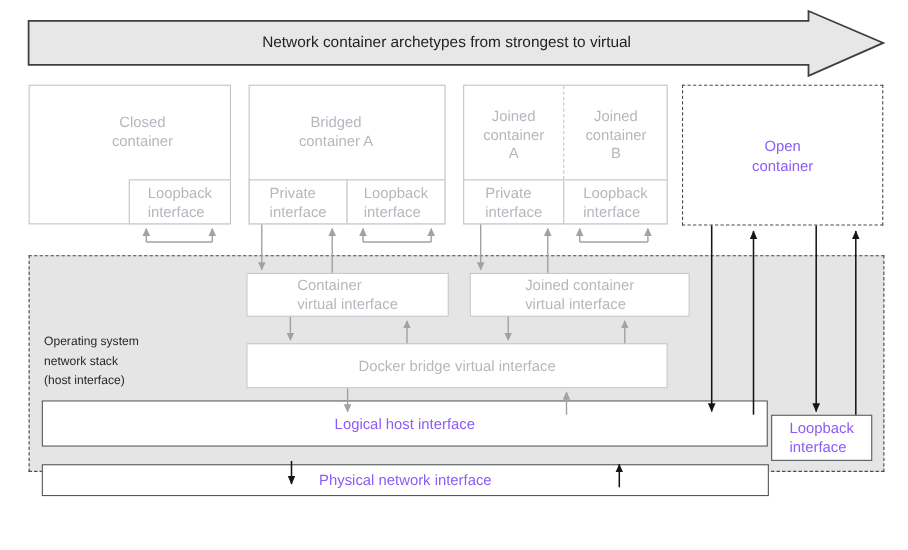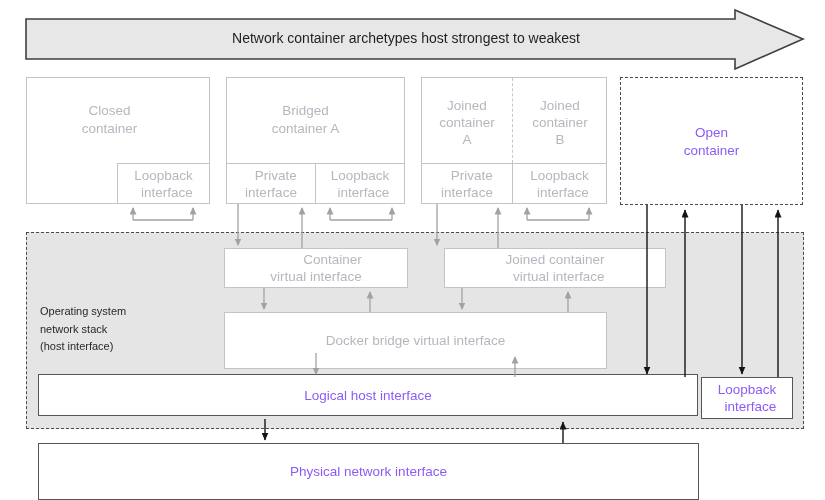--- a/index.html
+++ b/index.html
@@ -1,50 +1,50 @@
 <!DOCTYPE html>
 <html><head>
 <meta charset="utf-8">
 <style>
   html,body{margin:0;padding:0;background:#fff;}
   .stage{
     position:relative;width:825px;height:500px;background:#fff;overflow:hidden;
     font-family:"Liberation Sans", sans-serif;
   }
   .box{position:absolute;box-sizing:border-box;background:#fff;border:1.5px solid #c2c4c6;}
-  .flexc{display:flex;align-items:center;justify-content:center;text-align:right;}
+  .flexc{display:flex;align-items:center;justify-content:center;text-align:left;}
   .gray-t{color:#b4b8be;}
   .dark-t{color:#8b5cf6;}
   .darkb{border:1.6px solid #53565a;}
   .dashedb{border:1.7px dashed #4a4a4a;}
   .os-region{position:absolute;box-sizing:border-box;background:#e5e5e5;border:1.6px dashed #4a4a4a;z-index:1;}
   .z2{z-index:2;}
   .lbl{position:absolute;text-align:center;white-space:pre-line;line-height:17.5px;font-size:13.5px;z-index:2;}
   .pre{white-space:pre-line;font-size:13.5px;line-height:17px;}
   .banner-text{position:absolute;left:26px;top:30px;width:760px;text-align:center;
     font-size:14px;color:#1f1f1f;z-index:4;}
   .os-label{position:absolute;left:40px;top:303px;width:195px;text-align:left;
     white-space:pre-line;font-size:11px;line-height:17.5px;color:#282828;z-index:2;}
   .divider{position:absolute;border-left:1.5px dashed #c6c6c8;z-index:2;}
   svg.connectors{position:absolute;left:0;top:0;z-index:3;pointer-events:none;}
 </style>
 </head>
 <body>
 
 <div class="stage">
 
-  <div class="banner-text">Network container archetypes host strongest to weakest</div>
+  <div class="banner-text">Network container archetypes from strongest to virtual</div>
 
   <div class="os-region" style="left:26px;top:232px;width:778px;height:197px"></div>
   <div class="os-label">Operating system
 network stack
 (host interface)</div>
 
   <div class="box z2" style="left:26px;top:77px;width:184px;height:127px"></div>
-  <div class="lbl gray-t" style="left:18px;top:102px;width:183px">Closed
+  <div class="lbl gray-t" style="left:38px;top:102px;width:183px">Closed
 container</div>
   <div class="box flexc z2 gray-t" style="left:117px;top:163px;width:93px;height:41px">
     <span class="pre">Loopback
 interface</span>
   </div>
 
   <div class="box z2" style="left:226px;top:77px;width:179px;height:127px"></div>
   <div class="lbl gray-t" style="left:226px;top:102px;width:159px">Bridged
 container A</div>
   <div class="box flexc z2 gray-t" style="left:226px;top:163px;width:90px;height:41px">
@@ -74,37 +74,37 @@
   </div>
 
   <div class="box dashedb z2" style="left:620px;top:77px;width:183px;height:128px"></div>
   <div class="lbl dark-t" style="left:620px;top:124px;width:183px">Open
 container</div>
 
   <div class="box flexc z2 gray-t" style="left:224px;top:248px;width:184px;height:40px">
     <span class="pre">Container
 virtual interface</span>
   </div>
-  <div class="box flexc z2 gray-t" style="left:444px;top:248px;width:222px;height:40px">
+  <div class="box flexc z2 gray-t" style="left:427px;top:248px;width:200px;height:40px">
     <span class="pre">Joined container
 virtual interface</span>
   </div>
-  <div class="box flexc z2 gray-t" style="left:224px;top:312px;width:383px;height:57px">
+  <div class="box flexc z2 gray-t" style="left:224px;top:312px;width:383px;height:41px">
     <span class="pre">Docker bridge virtual interface</span>
   </div>
 
-  <div class="box flexc darkb z2 dark-t" style="left:38px;top:374px;width:660px;height:42px">
+  <div class="box flexc darkb z2 dark-t" style="left:38px;top:364px;width:660px;height:42px">
     <span class="pre">Logical host interface</span>
   </div>
   <div class="box flexc darkb z2 dark-t" style="left:701px;top:377px;width:92px;height:42px">
     <span class="pre">Loopback
 interface</span>
   </div>
 
-  <div class="box flexc darkb z2 dark-t" style="left:38px;top:443px;width:661px;height:57px">
+  <div class="box flexc darkb z2 dark-t" style="left:38px;top:422px;width:661px;height:29px">
     <span class="pre">Physical network interface</span>
   </div>
 
   <svg class="connectors" width="825" height="500" viewBox="0 0 825 500">
     <defs>
       <marker id="mg" markerUnits="userSpaceOnUse" markerWidth="9" markerHeight="8" refX="6.5" refY="3.5" orient="auto">
         <path d="M0,0 L7.5,3.5 L0,7 Z" fill="#9fa3a7"></path>
       </marker>
       <marker id="mb" markerUnits="userSpaceOnUse" markerWidth="10" markerHeight="8" refX="7.5" refY="3.5" orient="auto">
         <path d="M0,0 L8,3.5 L0,7 Z" fill="#151515"></path>

